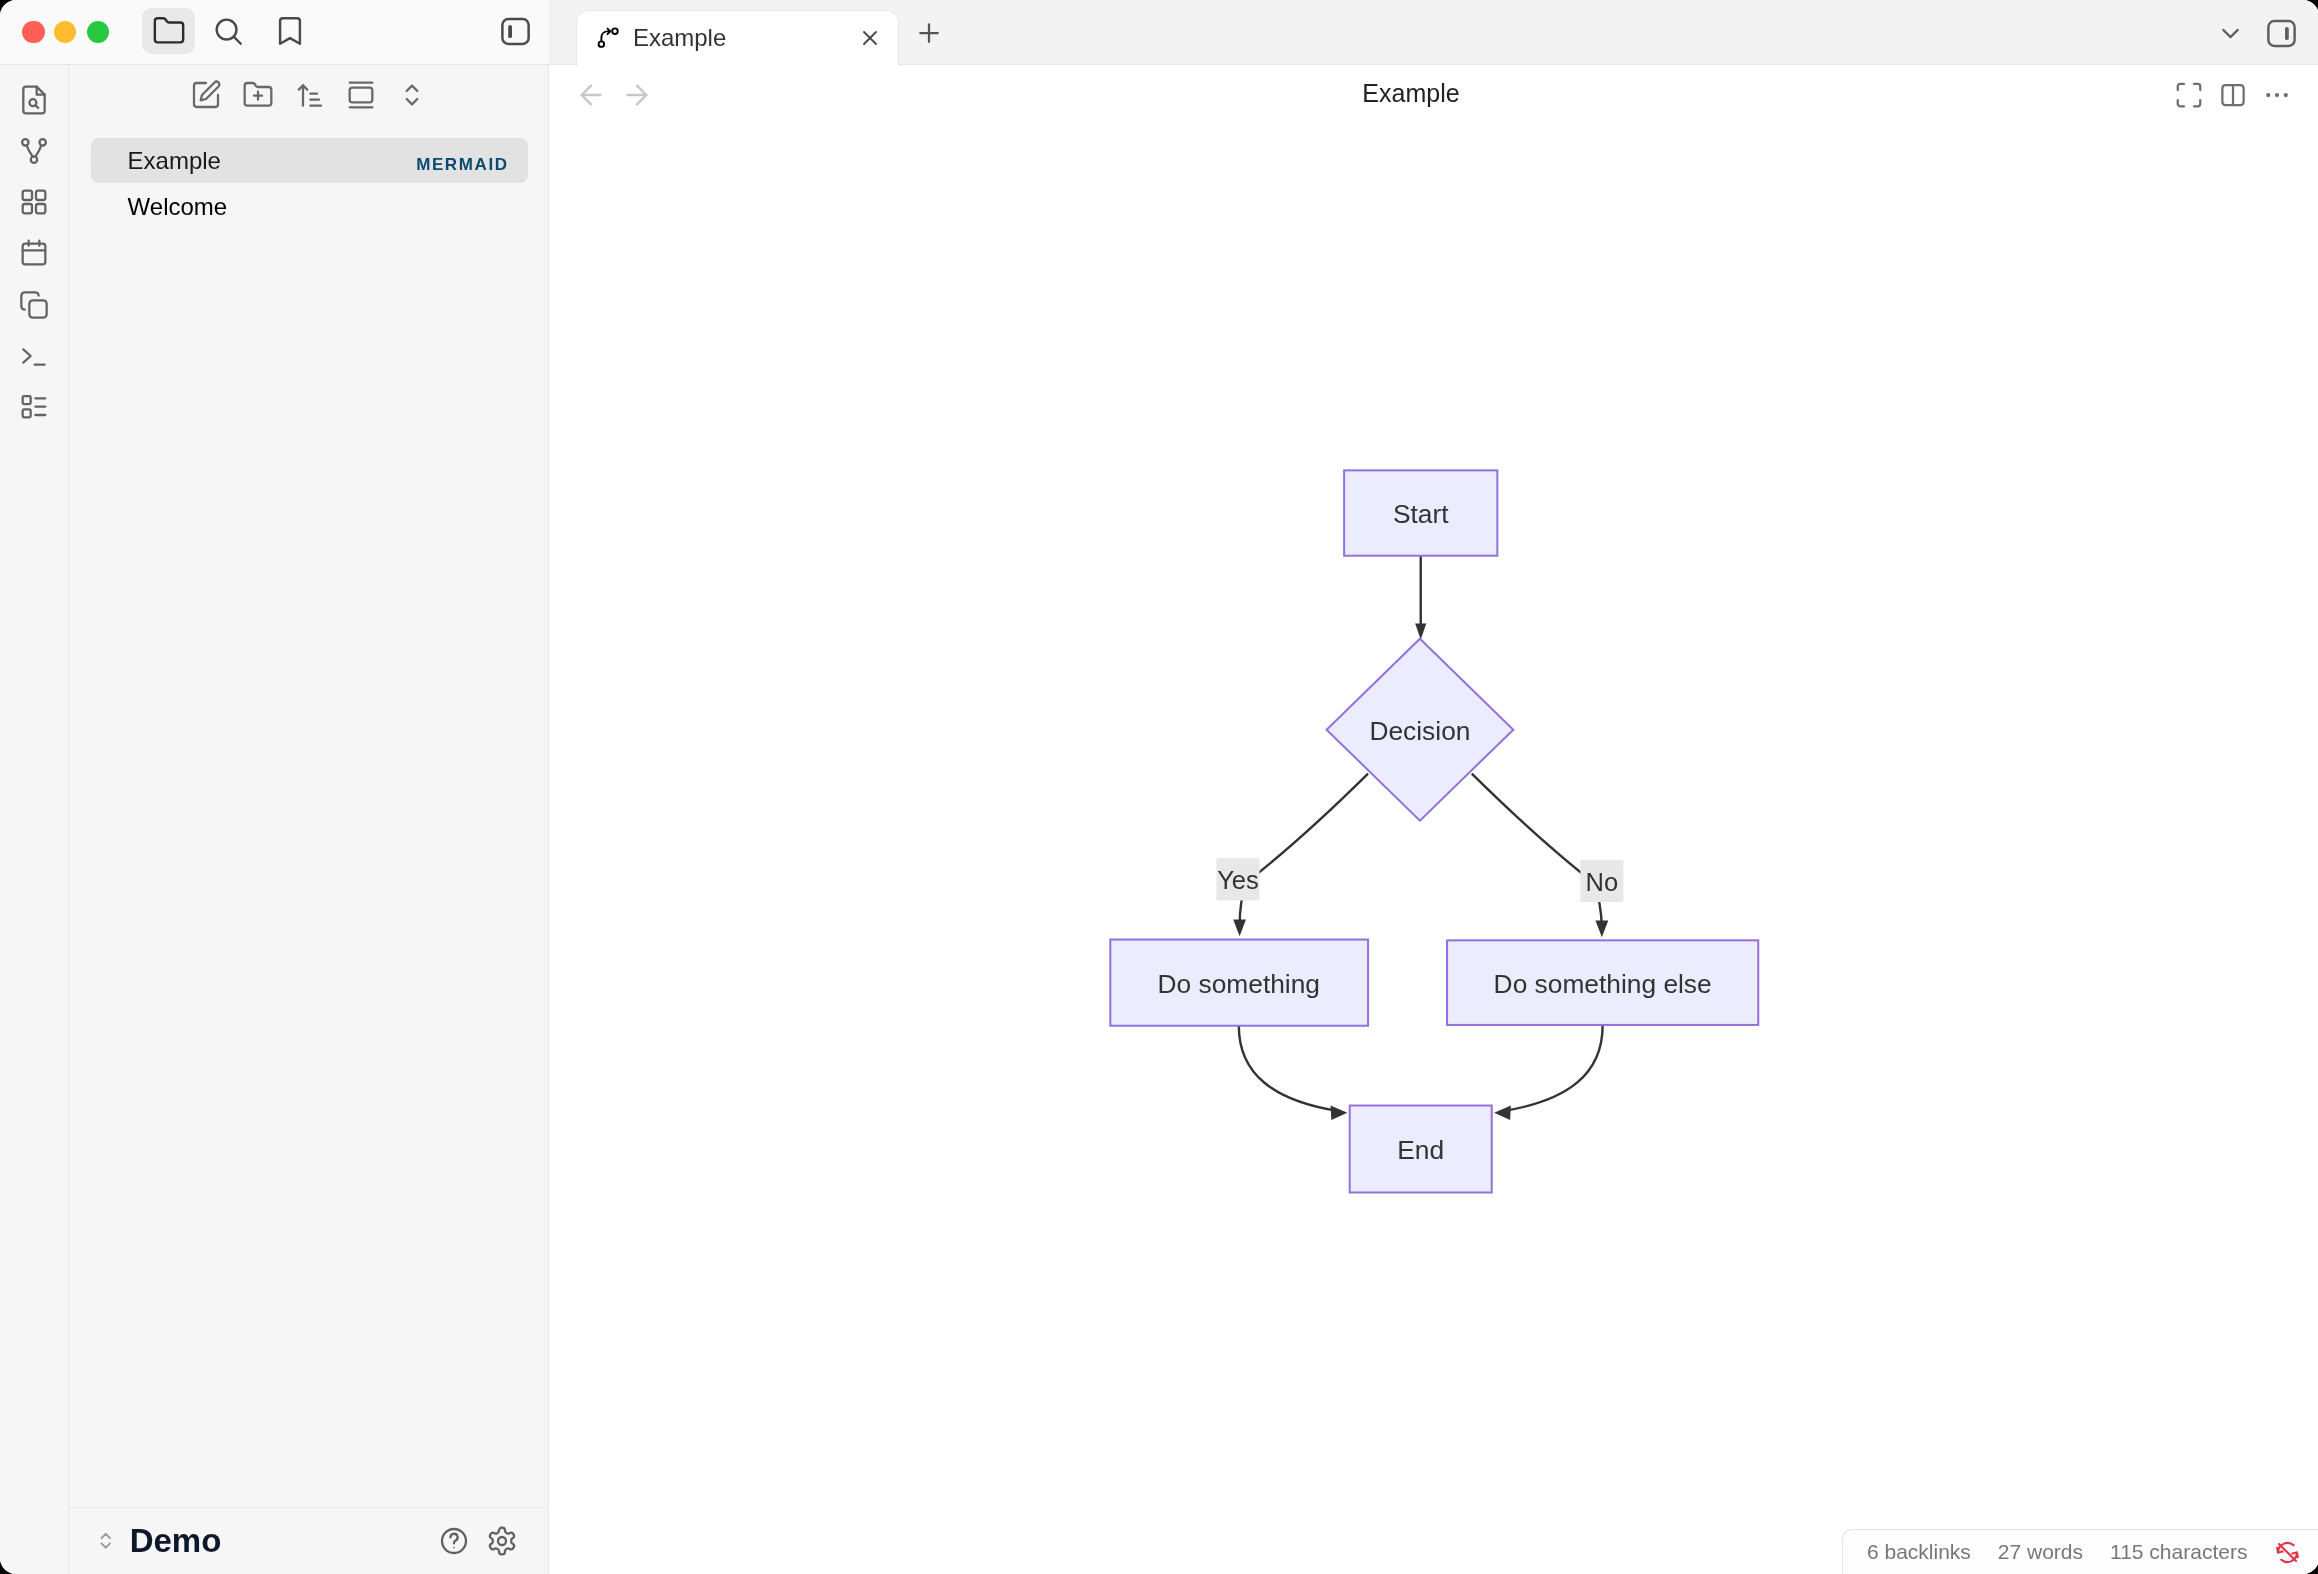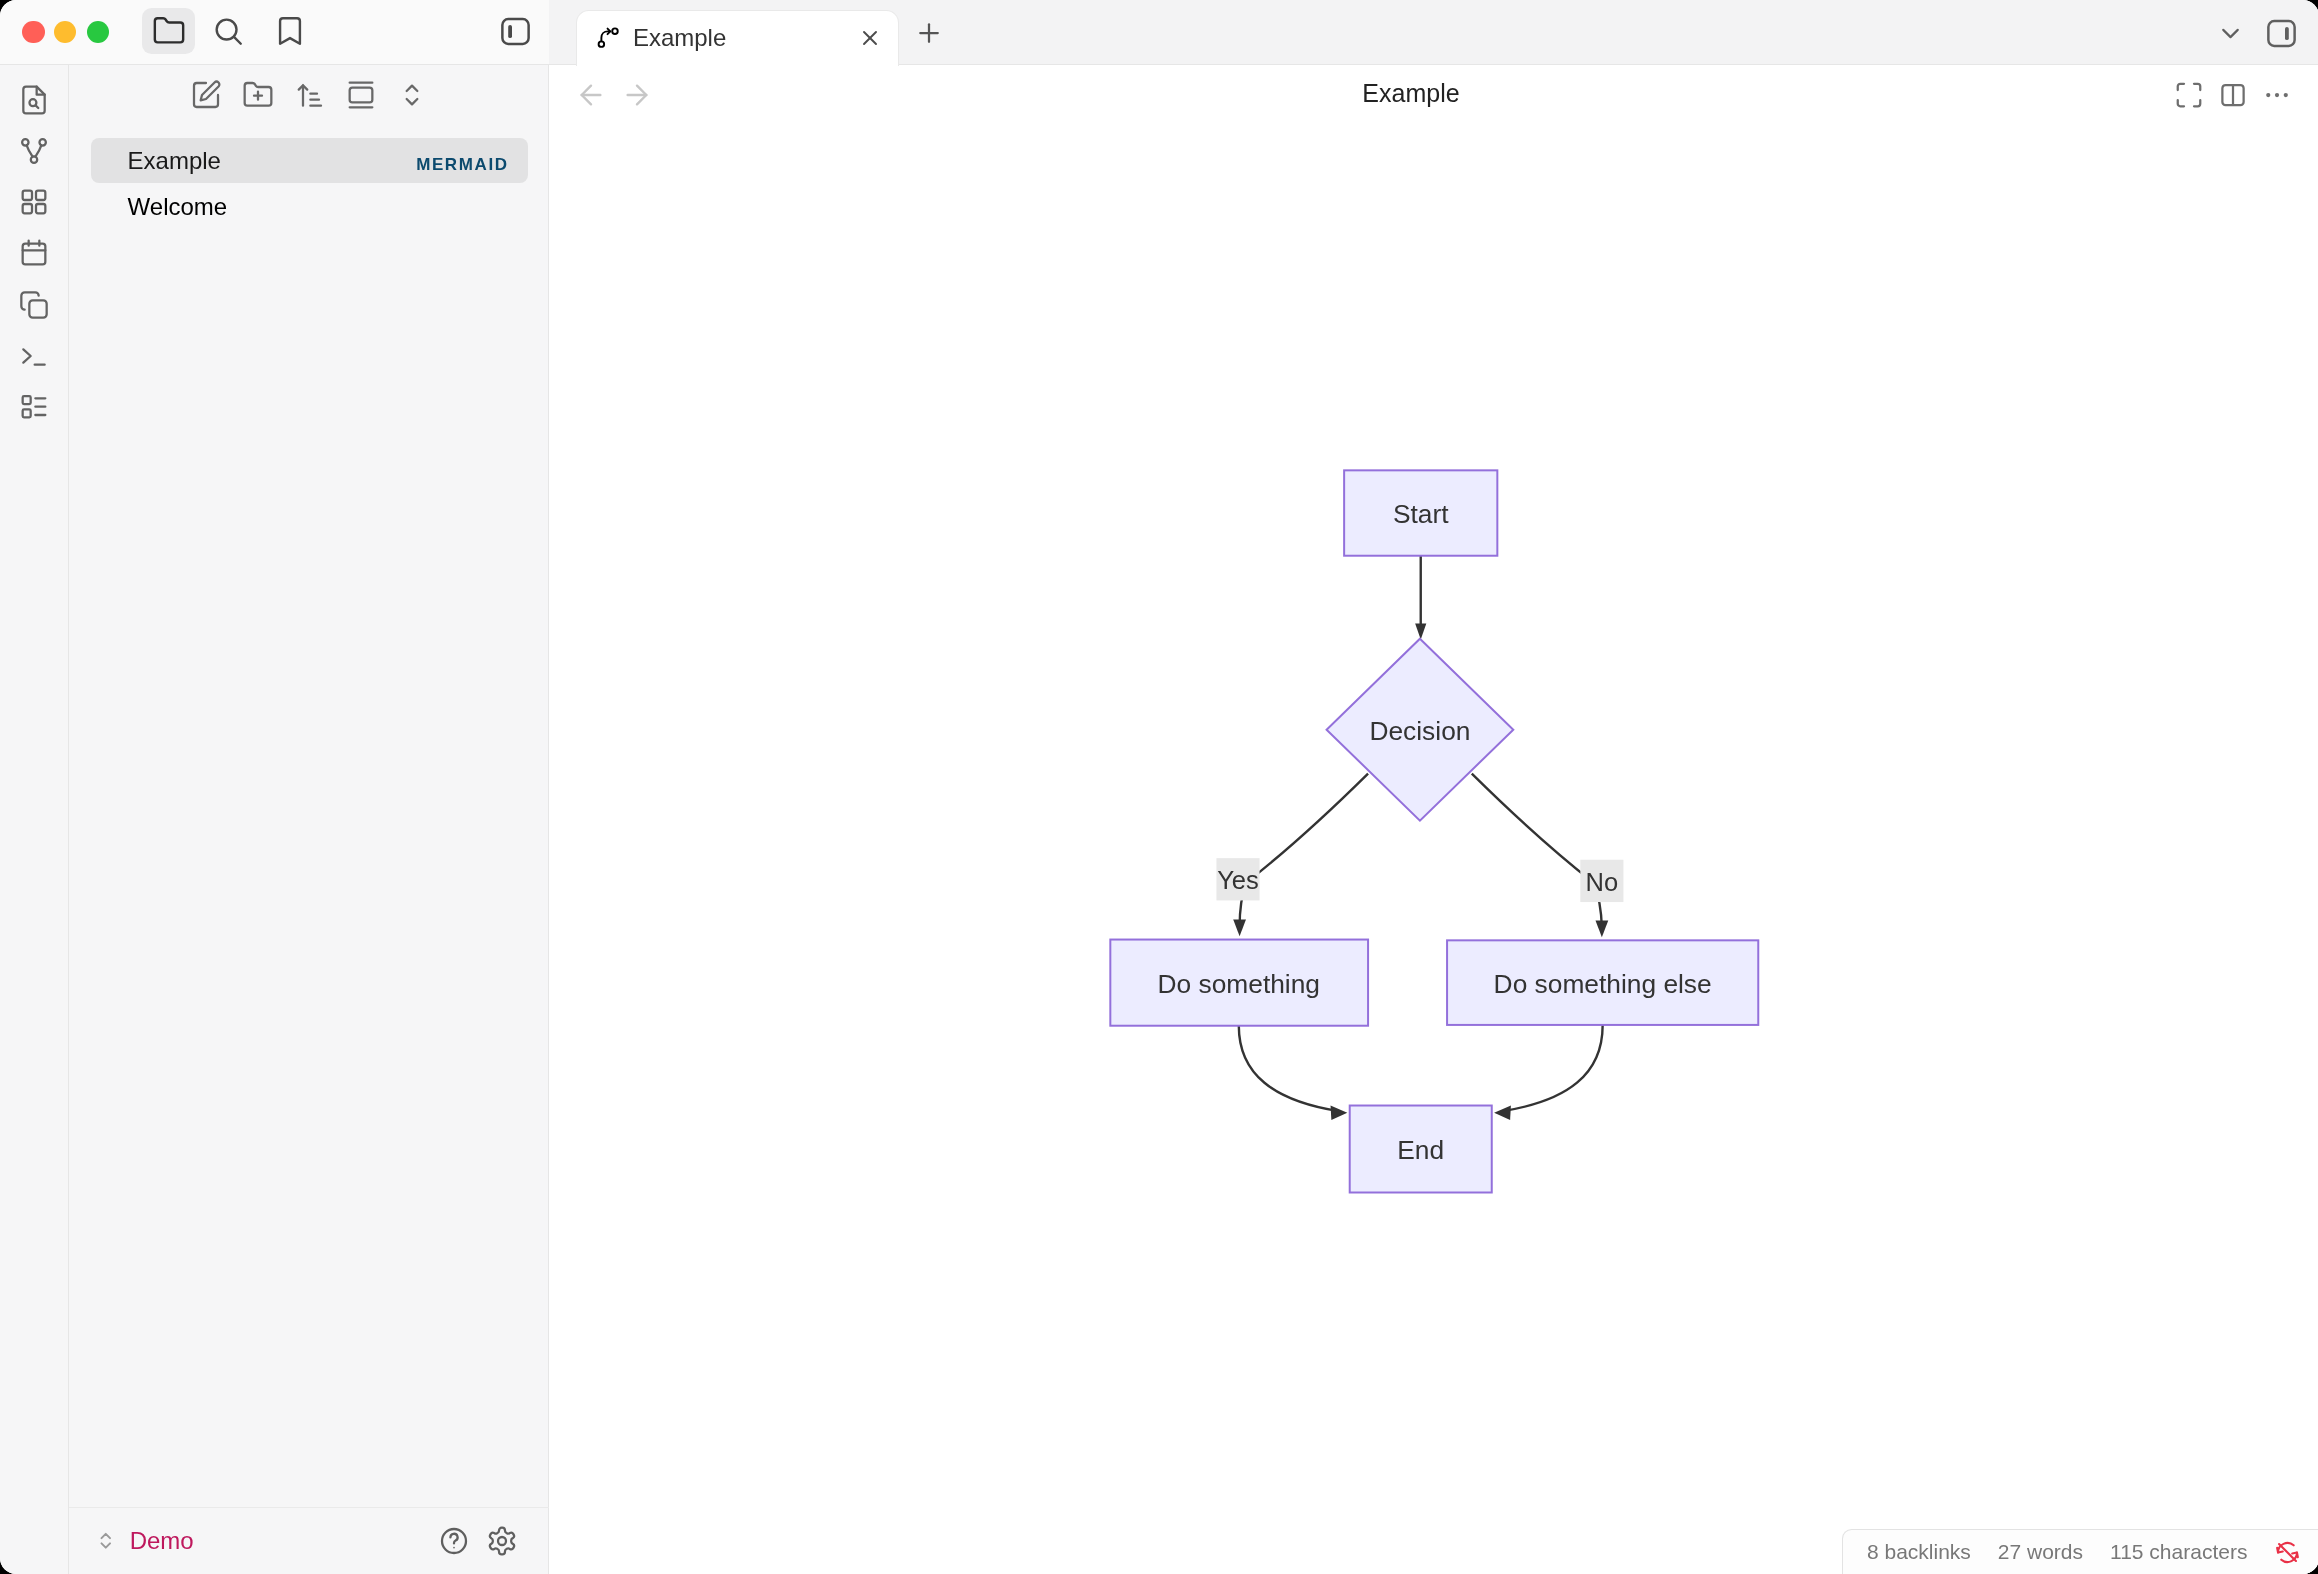--- a/index.html
+++ b/index.html
@@ -34,21 +34,21 @@
   .filepane{ position:absolute; left:69px; top:65px; width:480px; height:1509px; background:#f6f6f7; border-right:1.6px solid #e6e6e6; }
   .fp-header{ position:absolute; left:120px; top:12.8px; display:flex; gap:17.6px; color:#686868; }
   .fp-header .fp-btn{ width:34px; height:34px; display:flex; align-items:center; justify-content:center; }
   .filelist{ position:absolute; left:21.6px; top:73px; width:437px; }
   .file-row{ height:45px; border-radius:8px; display:flex; align-items:center; padding:0 19px 0 37px; margin-bottom:1.6px; }
   .file-row.selected{ background:#e2e2e3; }
   .file-name{ font-size:24px; color:#000000; flex:1; }
   .file-row.selected .file-name{ color:#1a1a1a; }
   .file-badge{ font-size:17px; font-weight:700; letter-spacing:1.6px; color:#0c4a6e;margin-top:9px; }
   .vaultrow{ position:absolute; left:0; bottom:0; width:480px; height:67px; border-top:1.6px solid #eaeaea; display:flex; align-items:center; padding:0 30px 0 24px; color:#6b6b6b; }
-  .vault-name{ font-size:24px; font-weight:400; color:#be185d; margin-left:11.2px; flex:1; }
+  .vault-name{ font-size:33px; font-weight:700; color:#0f172a; margin-left:11.2px; flex:1; }
   .vault-btn{ width:35px; height:35px; display:flex; align-items:center; justify-content:center; color:#5f5f5f; margin-left:12.8px; }
 
   
   .main{ position:absolute; left:549px; top:65px; width:1770px; height:1509px; background:#fff; }
   .view-header{ position:relative; height:59px; }
   .nav-arrow{ position:absolute; top:11.2px; width:37px; height:37px; display:flex; align-items:center; justify-content:center; color:#c7c7c7; }
   .view-title{ position:absolute; left:862px; top:14.4px; transform:translateX(-50%); font-size:25px; color:#222; }
   .vh-btn{ position:absolute; top:9.6px; width:40px; height:40px; display:flex; align-items:center; justify-content:center; color:#6e6e6e; }
 
   .flowchart{ position:absolute; left:513px; top:383px; }
@@ -338,21 +338,21 @@
         <text x="677" y="672" text-anchor="middle" dominant-baseline="central" font-size="33" fill="#333">Do something else</text>
       </g>
       <g>
         <rect x="360" y="824" width="178" height="109" fill="#ECECFF" stroke="#9370DB" stroke-width="2.5"></rect>
         <text x="449" y="880" text-anchor="middle" dominant-baseline="central" font-size="33" fill="#333">End</text>
       </g>
     </svg>
   </div>
 
   <div class="statusbar">
-    <span class="status-item">8 backlinks</span>
+    <span class="status-item">6 backlinks</span>
     <span class="status-item">27 words</span>
     <span class="status-item">115 characters</span>
     <span class="sync-off">
       <svg class="icon" width="27" height="27" viewBox="0 0 24 24" fill="none" stroke="currentColor" stroke-width="1.9" stroke-linecap="round" stroke-linejoin="round">
           <path d="M20.4 12a8.4 8.4 0 0 1-13.9 6.4"></path>
           <path d="M3.6 12A8.4 8.4 0 0 1 17.5 5.6"></path>
           <polyline points="21.2,16.2 20.4,12 16.2,12.9"></polyline>
           <polyline points="2.8,7.8 3.6,12 7.8,11.1"></polyline>
           <line x1="4.5" y1="4.5" x2="19.5" y2="19.5"></line>
         </svg>

